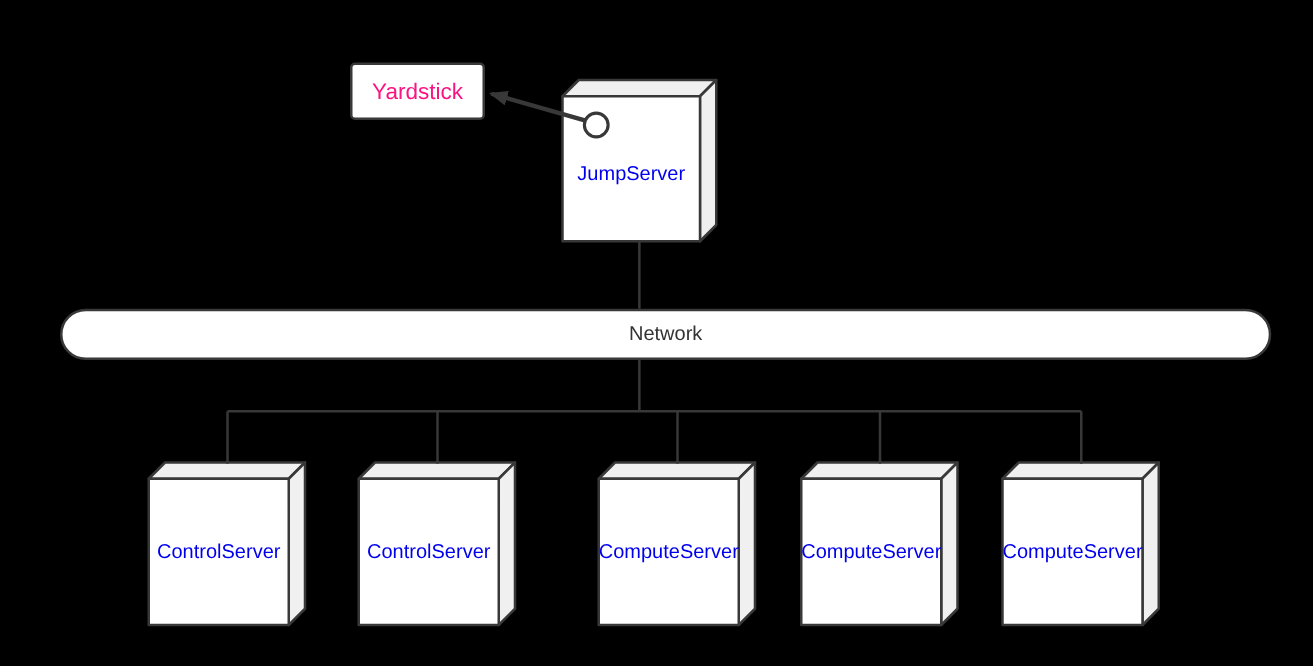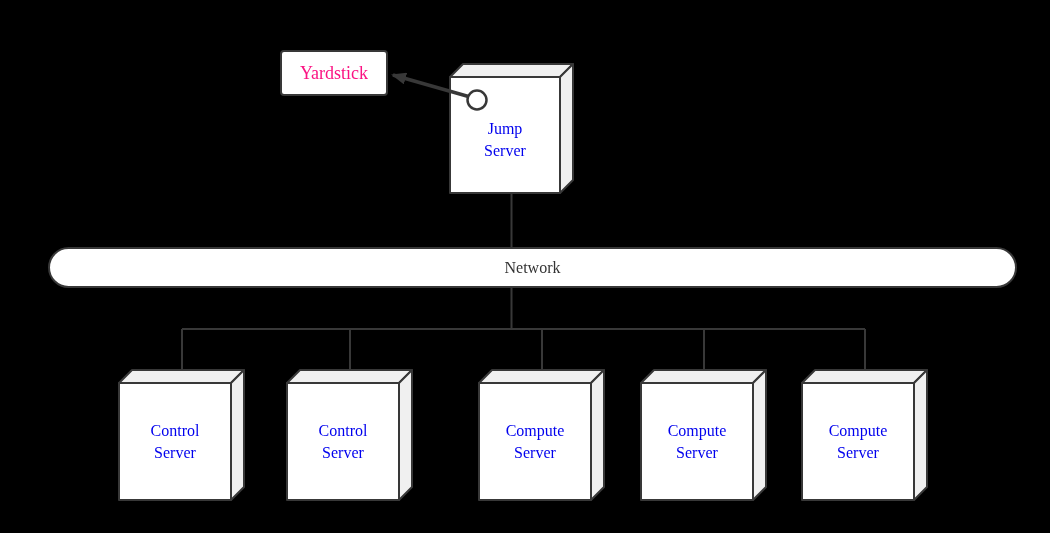--- a/index.html
+++ b/index.html
@@ -1,20 +1,20 @@
 <!DOCTYPE html>
 <html><head>
 <meta charset="utf-8">
 <style>
   html,body{margin:0;padding:0;background:#000;}
   #canvas{
     position:relative;
     width:1050px;height:529px;
     background:#000000;
-    font-family:Liberation Serif, serif;
+    font-family:Liberation Sans, sans-serif;
     overflow:hidden;
   }
   .abs{position:absolute;}
   
   #yardstick{
     left:280px;top:50px;width:104px;height:42px;
     background:#ffffff;border:2px solid #383838;border-radius:4px;
     display:flex;align-items:center;justify-content:center;
     z-index:3;
   }
@@ -24,21 +24,21 @@
     left:48px;top:247px;width:965px;height:37px;
     background:#ffffff;border:2px solid #383838;border-radius:21px;
     display:flex;align-items:center;justify-content:center;
     z-index:3;
   }
   #network span{color:#333333;font-size:16px;}
   
   .node3d{z-index:2;}
   .node3d svg{display:block;overflow:visible;}
   .node-label{
-    position:absolute;display:flex;flex-direction:column;
+    position:absolute;display:flex;
     align-items:center;justify-content:center;text-align:center;
     color:#0000ee;font-size:16px;line-height:22px;z-index:4;
   }
   .node-label span{display:block;}
   
   #edges{left:0;top:0;z-index:6;pointer-events:none;}
   .face-front{fill:#ffffff;stroke:#383838;stroke-width:2;stroke-linejoin:round;}
   .face-3d{fill:#f0f0f0;stroke:#383838;stroke-width:2;stroke-linejoin:round;}
   .edge{stroke:#383838;stroke-width:2;fill:none;}
   .edge-thick{stroke:#383838;stroke-width:3.5;fill:none;}

